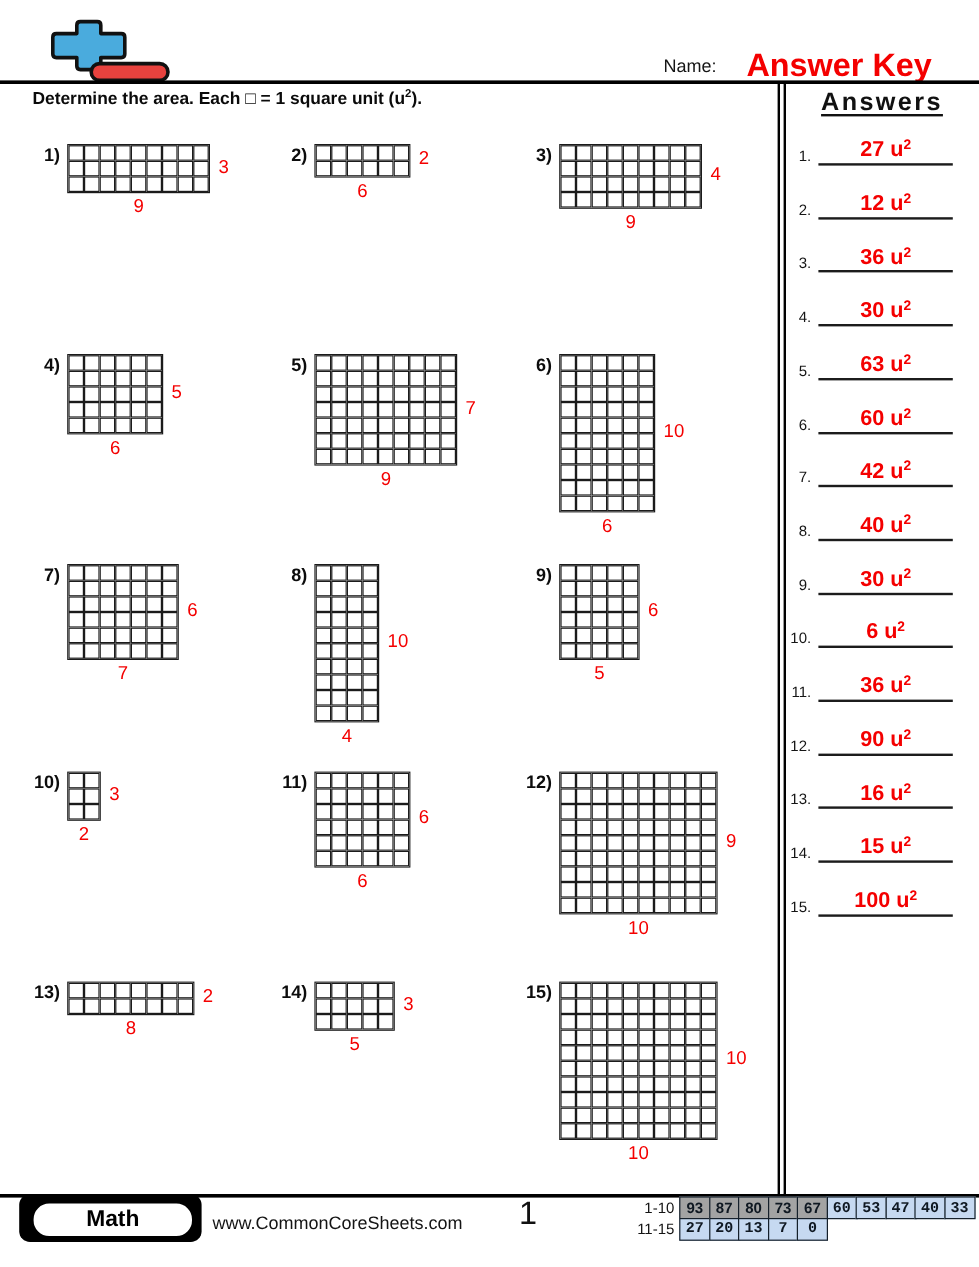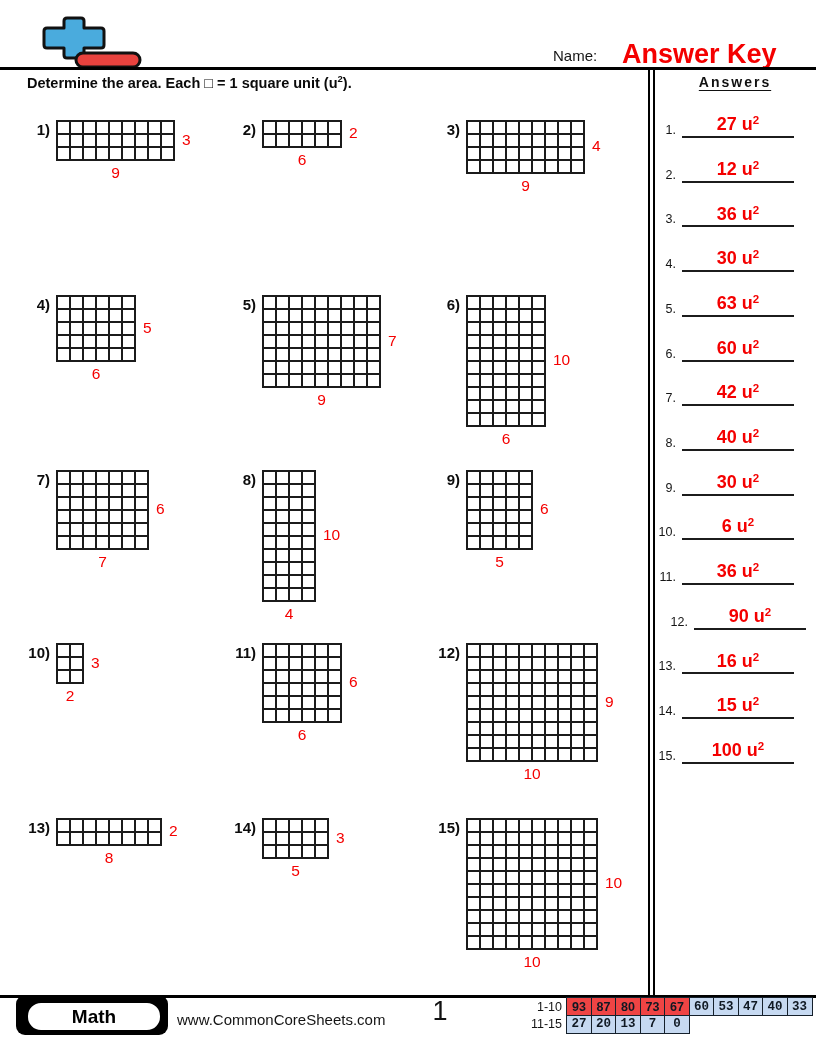--- a/index.html
+++ b/index.html
@@ -13,21 +13,21 @@
     font-size:17.5px;font-weight:500;color:#151515;}
   .name-label{position:absolute;left:553px;top:47px;font-size:15px;color:#151515;}
   .answer-key{position:absolute;left:622px;top:39px;font-size:27px;font-weight:bold;color:var(--red);}
   .hrule{position:absolute;left:0;top:67px;width:816px;height:3px;background:#000;}
   .instruction{position:absolute;left:27px;top:73px;font-size:14.5px;font-weight:bold;color:#0a0a0a;}
   .instruction sup{font-size:9.5px;font-weight:bold;}
   
   .vline{position:absolute;top:70px;height:925px;width:2px;background:#000;}
   .vline.l1{left:648px;} .vline.l2{left:653px;}
   .answers-heading{position:absolute;left:660px;top:74px;width:150px;text-align:center;
-    font-size:14px;font-weight:bold;letter-spacing:2px;text-decoration:underline;text-underline-offset:3px;}
+    font-size:21px;font-weight:bold;letter-spacing:2px;text-decoration:underline;text-underline-offset:3px;}
   .answer-row{position:absolute;left:650px;width:150px;height:32px;display:flex;align-items:flex-end;}
   .answer-num{width:26px;text-align:right;font-size:12.5px;padding-bottom:1px;color:#151515;}
   .answer-blank{margin-left:6px;width:112px;border-bottom:2px solid #1c1c1c;text-align:center;
     color:var(--red);font-weight:bold;font-size:18px;line-height:1.05;padding-bottom:2px;}
   .ans-sup{font-size:11.5px;vertical-align:6px;}
   
   .problem{position:absolute;}
   .pnum{position:absolute;left:0;top:1px;width:38px;text-align:right;
     font-weight:bold;font-size:15px;color:#0c0c0c;}
   .grid{position:absolute;left:44px;top:0;display:grid;grid-auto-rows:13px;
@@ -44,21 +44,21 @@
   .website{position:absolute;left:177px;top:1011px;font-size:15px;color:#141414;}
   .page-number{position:absolute;left:360px;top:996px;width:160px;text-align:center;
     font-size:27px;font-weight:500;color:#111;}
   .score-table{position:absolute;left:518px;top:997px;}
   .score-row{display:flex;align-items:stretch;}
   .score-row + .score-row{margin-top:-1.5px;}
   .score-label{width:44px;text-align:right;padding-right:4px;font-size:12.5px;color:#141414;
     display:flex;align-items:center;justify-content:flex-end;}
   .score-cell{width:24px;height:17px;border:1.5px solid #15202b;margin-left:-1.5px;
     display:flex;align-items:center;justify-content:center;
-    font-size:12.5px;font-weight:600;color:#0f1822;background:#ef4444;box-sizing:content-box;}
+    font-size:12.5px;font-weight:600;color:#0f1822;background:#a3a3a3;box-sizing:content-box;}
   .score-cell:nth-child(2){margin-left:0;}
   .score-cell.hl{background:var(--tableblue);font-family:Liberation Mono, monospace;}
 </style>
 </head>
 <body>
 
 <div class="page" style="--red: #f40000; --tableblue: #c6d9f1;">
 
   <svg class="logo" width="108" height="58" viewBox="0 0 108 58">
     <path d="M 26 9 Q 26 6 29 6 L 43 6 Q 46 6 46 9 L 46 16 L 63 16 Q 66 16 66 19 L 66 33 Q 66 36 63 36 L 46 36 L 46 43 Q 46 46 43 46 L 29 46 Q 26 46 26 43 L 26 36 L 9 36 Q 6 36 6 33 L 6 19 Q 6 16 9 16 L 26 16 Z" fill="#4aabdd" stroke="#111" stroke-width="3" stroke-linejoin="round"></path>
@@ -122,21 +122,21 @@
   <div class="answer-row" style="top: 508.3px;">
     <span class="answer-num">10.</span>
     <span class="answer-blank"><span class="ans-val">6 u</span><sup class="ans-sup">2</sup></span>
   </div>
 
   <div class="answer-row" style="top: 553px;">
     <span class="answer-num">11.</span>
     <span class="answer-blank"><span class="ans-val">36 u</span><sup class="ans-sup">2</sup></span>
   </div>
 
-  <div class="answer-row" style="top: 597.7px; padding-left: 12px;">
+  <div class="answer-row" style="top: 597.7px;">
     <span class="answer-num">12.</span>
     <span class="answer-blank"><span class="ans-val">90 u</span><sup class="ans-sup">2</sup></span>
   </div>
 
   <div class="answer-row" style="top: 642.4px;">
     <span class="answer-num">13.</span>
     <span class="answer-blank"><span class="ans-val">16 u</span><sup class="ans-sup">2</sup></span>
   </div>
 
   <div class="answer-row" style="top: 687.1px;">

